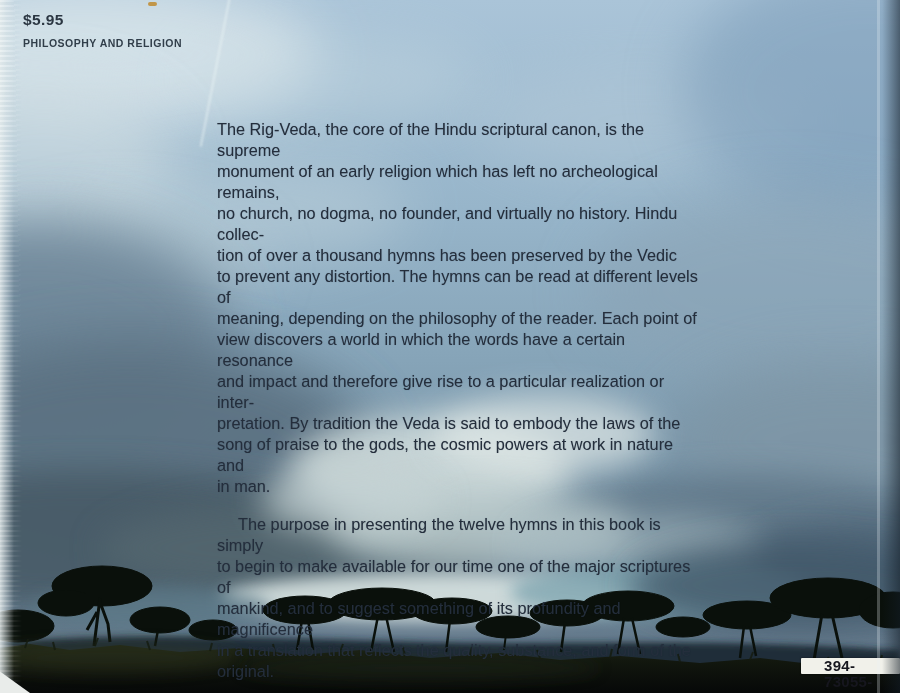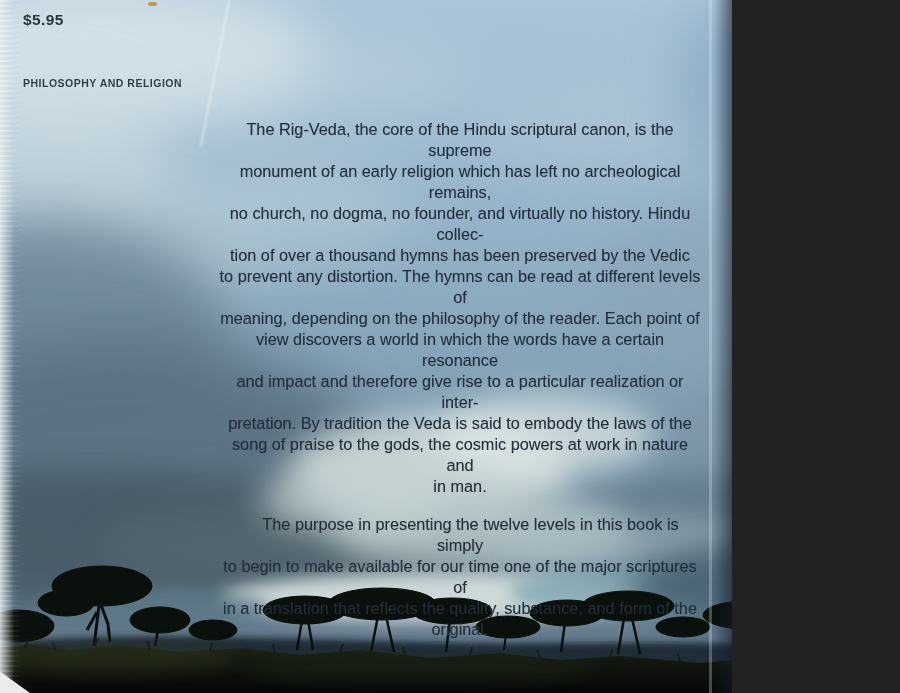--- a/index.html
+++ b/index.html
@@ -1,34 +1,32 @@
 <!DOCTYPE html>
 <html><head>
 <meta charset="utf-8">
 <style>
   html,body{margin:0;padding:0;background:#222;}
   #stage{
-    position:relative;width:732px;height:693px;overflow:hidden;
+    position:relative;width:900px;height:693px;overflow:hidden;
     font-family:"Liberation Sans","DejaVu Sans",sans-serif;
     background:linear-gradient(180deg,#aac4d8 0%,#97b5ca 30%,#86a4b8 52%,#7591a4 72%,#687e90 88%,#5d7284 100%);
-    text-align:center;
   }
   svg.scene{position:absolute;left:0;top:0;width:900px;height:693px;display:block;}
 
   
   .price{
     position:absolute;left:23px;top:11px;
     font-size:15.5px;font-weight:bold;letter-spacing:.4px;
     color:#2b3642;
   }
   .category{
     position:absolute;left:23px;top:37px;
     font-size:10.5px;font-weight:600;letter-spacing:.5px;
     color:#313e4a;
-    margin-top:40px;
   }
   .blurb{
     position:absolute;left:200px;top:102px;width:520px;
     font-size:16.3px;line-height:21px;color:#242e3c;
     text-shadow:0 0 1px rgba(25,35,55,.28);
   }
   .blurb p{margin:17px;}
   .blurb .line{display:block;}
   .indent-first .line:first-child{text-indent:21px;}
   .isbn-box{
@@ -189,22 +187,23 @@
       <span class="line">tion of over a thousand hymns has been preserved by the Vedic</span>
       <span class="line">to prevent any distortion. The hymns can be read at different levels of</span>
       <span class="line">meaning, depending on the philosophy of the reader. Each point of</span>
       <span class="line">view discovers a world in which the words have a certain resonance</span>
       <span class="line">and impact and therefore give rise to a particular realization or inter-</span>
       <span class="line">pretation. By tradition the Veda is said to embody the laws of the</span>
       <span class="line">song of praise to the gods, the cosmic powers at work in nature and</span>
       <span class="line">in man.</span>
     </p>
     <p class="indent-first">
-      <span class="line">The purpose in presenting the twelve levels in this book is simply</span>
+      <span class="line">The purpose in presenting the twelve hymns in this book is simply</span>
       <span class="line">to begin to make available for our time one of the major scriptures of</span>
+      <span class="line">mankind, and to suggest something of its profundity and magnificence</span>
       <span class="line">in a translation that reflects the quality, substance, and form of the original.</span>
     </p>
   </div>
 
   <div class="isbn-box">
     <span>394-73055-0</span>
   </div>
 
   <div class="edge-left"></div>
   <div class="edge-left-streaks"></div>

